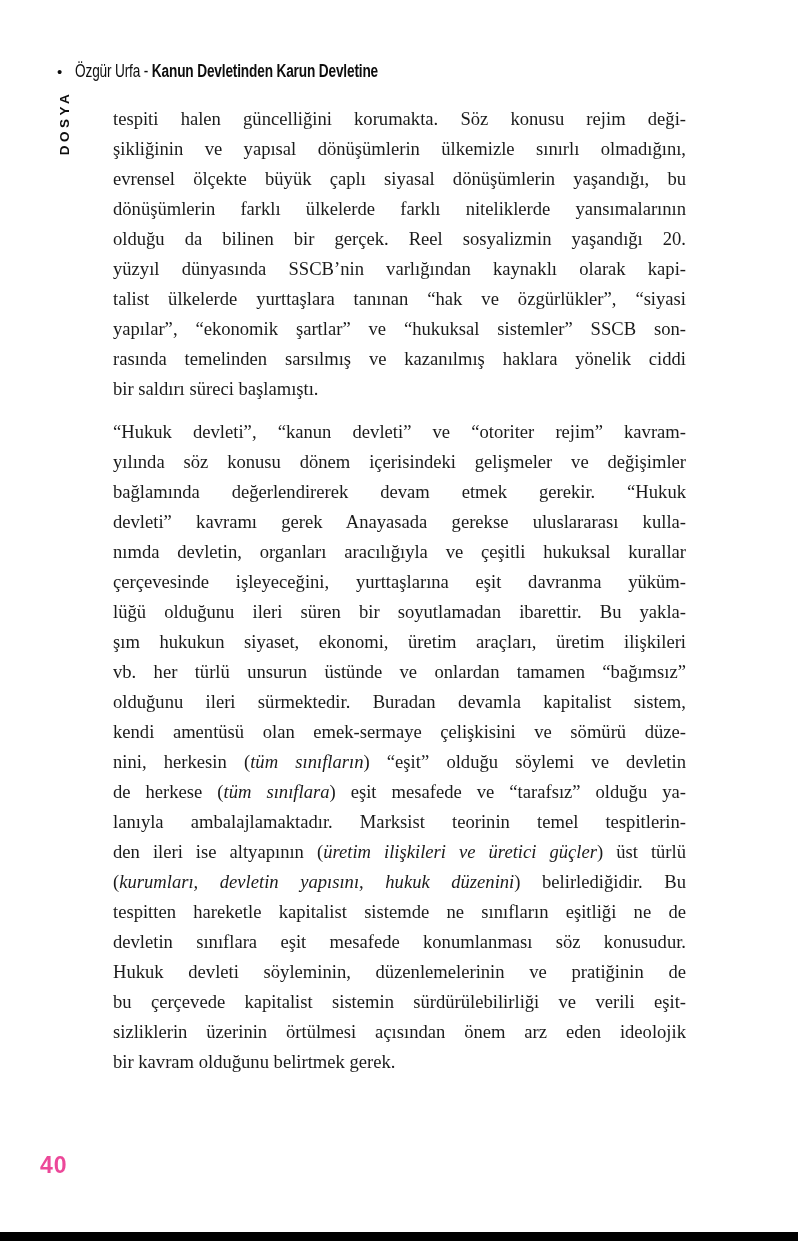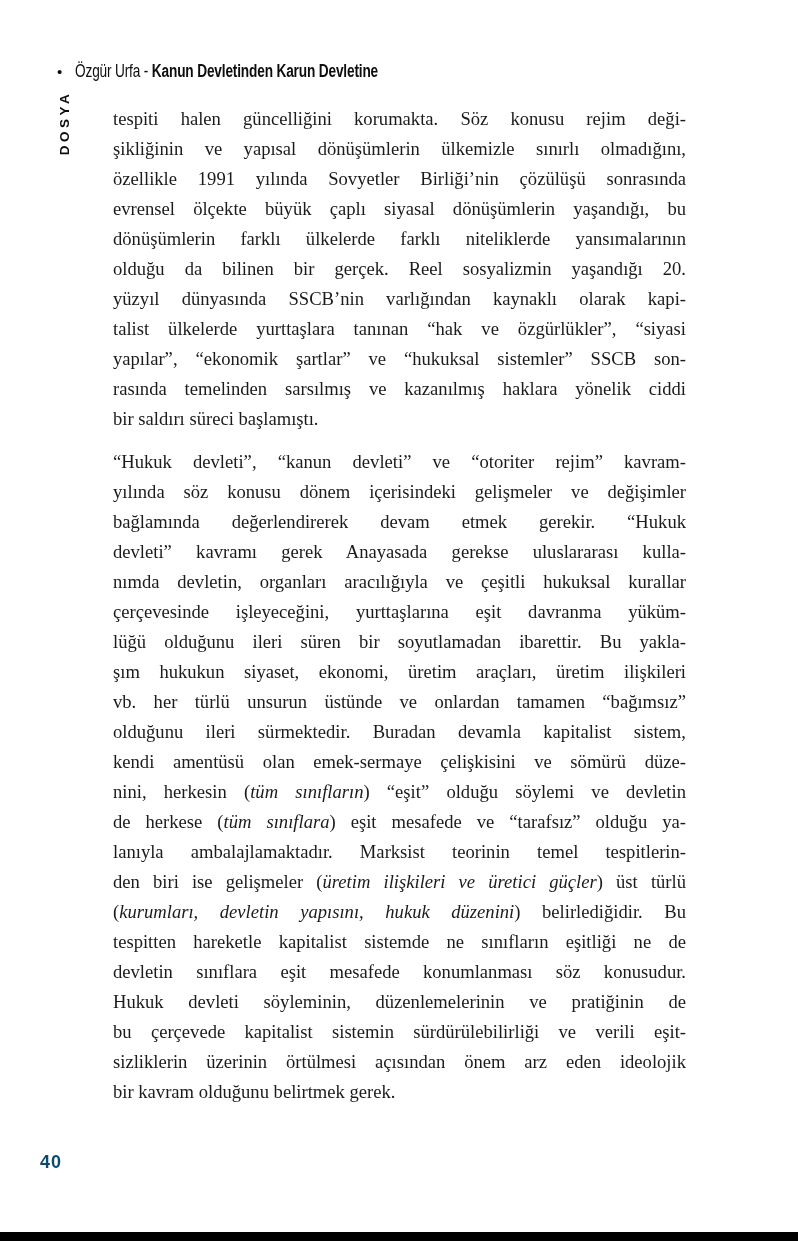--- a/index.html
+++ b/index.html
@@ -66,23 +66,23 @@
     text-align-last: justify;
   }
   .line.last { text-align-last: left; }
   .italic { font-style: italic; margin-top: 44px; }
   
   .pagenum {
     position: absolute;
     left: 40px; top: 1152px;
     font-family: "Liberation Sans", sans-serif;
     font-weight: 700;
-    font-size: 18px;
+    font-size: 23px;
     letter-spacing: 1px;
-    color: #0c4a6e;
+    color: #ec4899;
   }
   
   .bottom-bar {
     position: absolute;
     left: 0; bottom: 0; width: 798px; height: 9px;
     background: #000000;
   }
 </style>
 </head>
 <body>
@@ -93,21 +93,20 @@
     <span class="bullet">•</span>
     <span class="condensed"><span class="author">Özgür Urfa</span><span class="sep"> - </span><span class="title">Kanun Devletinden Karun Devletine</span></span>
   </div>
 
   <div class="dosya">DOSYA</div>
 
   <main class="body-text">
     <div class="para">
         <div class="line"><span>tespiti halen güncelliğini korumakta. Söz konusu rejim deği-</span></div>
         <div class="line"><span>şikliğinin ve yapısal dönüşümlerin ülkemizle sınırlı olmadığını,</span></div>
-        <div class="line"><span>özellikle 1991 yılında Sovyetler Birliği’nin çözülüşü sonrasında</span></div>
         <div class="line"><span>evrensel ölçekte büyük çaplı siyasal dönüşümlerin yaşandığı, bu</span></div>
         <div class="line"><span>dönüşümlerin farklı ülkelerde farklı niteliklerde yansımalarının</span></div>
         <div class="line"><span>olduğu da bilinen bir gerçek. Reel sosyalizmin yaşandığı 20.</span></div>
         <div class="line"><span>yüzyıl dünyasında SSCB’nin varlığından kaynaklı olarak kapi-</span></div>
         <div class="line"><span>talist ülkelerde yurttaşlara tanınan “hak ve özgürlükler”, “siyasi</span></div>
         <div class="line"><span>yapılar”, “ekonomik şartlar” ve “hukuksal sistemler” SSCB son-</span></div>
         <div class="line"><span>rasında temelinden sarsılmış ve kazanılmış haklara yönelik ciddi</span></div>
         <div class="line last"><span>bir saldırı süreci başlamıştı.</span></div>
       </div>
     <div class="para">
@@ -118,21 +117,21 @@
         <div class="line"><span>nımda devletin, organları aracılığıyla ve çeşitli hukuksal kurallar</span></div>
         <div class="line"><span>çerçevesinde işleyeceğini, yurttaşlarına eşit davranma yüküm-</span></div>
         <div class="line"><span>lüğü olduğunu ileri süren bir soyutlamadan ibarettir. Bu yakla-</span></div>
         <div class="line"><span>şım hukukun siyaset, ekonomi, üretim araçları, üretim ilişkileri</span></div>
         <div class="line"><span>vb. her türlü unsurun üstünde ve onlardan tamamen “bağımsız”</span></div>
         <div class="line"><span>olduğunu ileri sürmektedir. Buradan devamla kapitalist sistem,</span></div>
         <div class="line"><span>kendi amentüsü olan emek-sermaye çelişkisini ve sömürü düze-</span></div>
         <div class="line"><span>nini, herkesin (</span><span class="italic">tüm sınıfların</span><span>) “eşit” olduğu söylemi ve devletin</span></div>
         <div class="line"><span>de herkese (</span><span class="italic">tüm sınıflara</span><span>) eşit mesafede ve “tarafsız” olduğu ya-</span></div>
         <div class="line"><span>lanıyla ambalajlamaktadır. Marksist teorinin temel tespitlerin-</span></div>
-        <div class="line"><span>den biri ise gelişmeler (</span><span class="italic">üretim ilişkileri ve üretici güçler</span><span>) üst türlü</span></div>
+        <div class="line"><span>den ileri ise altyapının (</span><span class="italic">üretim ilişkileri ve üretici güçler</span><span>) üst türlü</span></div>
         <div class="line"><span>(</span><span class="italic">kurumları, devletin yapısını, hukuk düzenini</span><span>) belirlediğidir. Bu</span></div>
         <div class="line"><span>tespitten hareketle kapitalist sistemde ne sınıfların eşitliği ne de</span></div>
         <div class="line"><span>devletin sınıflara eşit mesafede konumlanması söz konusudur.</span></div>
         <div class="line"><span>Hukuk devleti söyleminin, düzenlemelerinin ve pratiğinin de</span></div>
         <div class="line"><span>bu çerçevede kapitalist sistemin sürdürülebilirliği ve verili eşit-</span></div>
         <div class="line"><span>sizliklerin üzerinin örtülmesi açısından önem arz eden ideolojik</span></div>
         <div class="line last"><span>bir kavram olduğunu belirtmek gerek.</span></div>
       </div>
   </main>
 

